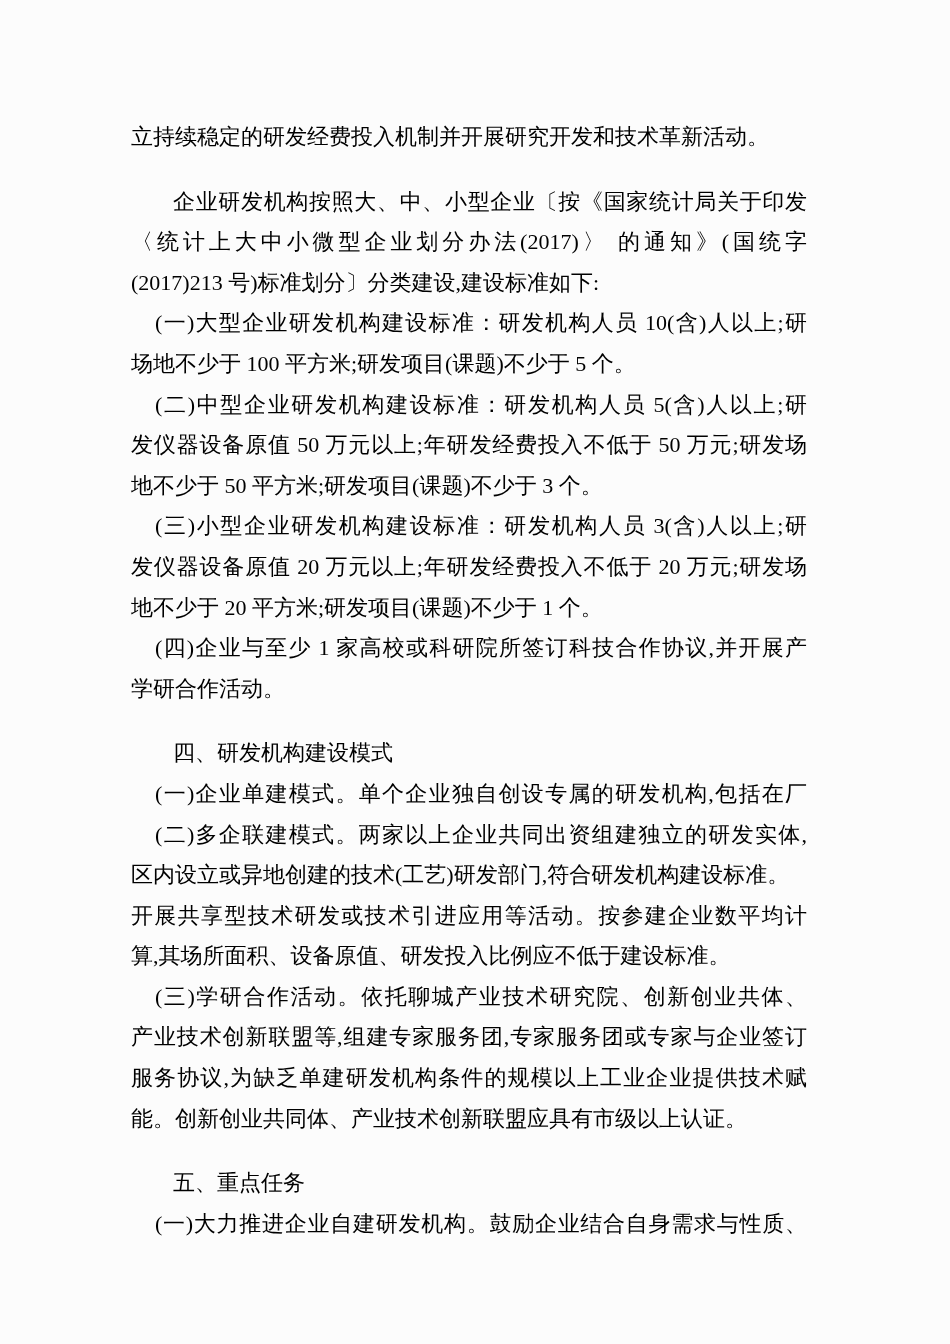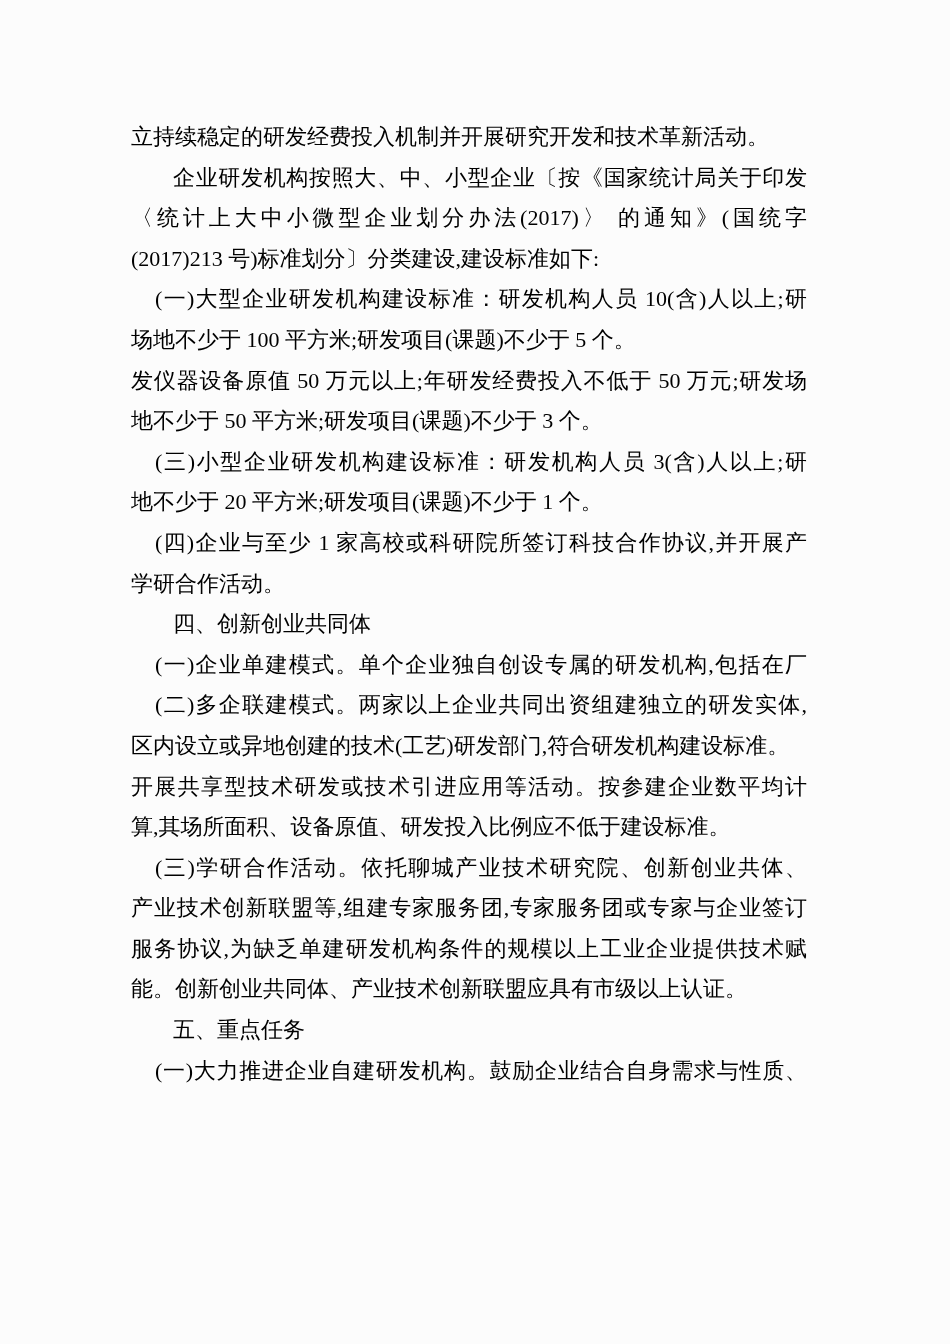--- a/index.html
+++ b/index.html
@@ -40,44 +40,47 @@
   
   .fill {
     white-space: normal;
     text-align: justify;
     text-align-last: justify;
     text-justify: inter-character;
   }
   
   .ind {
     text-indent: 42px;
+    margin-top: 24px;
   }
   
   .indp {
     text-indent: 24px;
   }
 </style>
 </head>
 <body>
 
 <div class="page">
   <div class="doc">
     <div class="ln">立持续稳定的研发经费投入机制并开展研究开发和技术革新活动。</div>
     <div class="ln ind fill">企业研发机构按照大、中、小型企业〔按《国家统计局关于印发</div>
     <div class="ln fill">〈统计上大中小微型企业划分办法(2017)〉 的通知》(国统字</div>
     <div class="ln">(2017)213 号)标准划分〕分类建设,建设标准如下:</div>
     <div class="ln indp fill">(一)大型企业研发机构建设标准：研发机构人员 10(含)人以上;研</div>
     <div class="ln">场地不少于 100 平方米;研发项目(课题)不少于 5 个。</div>
+    <div class="ln indp fill">(二)中型企业研发机构建设标准：研发机构人员 5(含)人以上;研</div>
     <div class="ln fill">发仪器设备原值 50 万元以上;年研发经费投入不低于 50 万元;研发场</div>
     <div class="ln">地不少于 50 平方米;研发项目(课题)不少于 3 个。</div>
     <div class="ln indp fill">(三)小型企业研发机构建设标准：研发机构人员 3(含)人以上;研</div>
+    <div class="ln fill">发仪器设备原值 20 万元以上;年研发经费投入不低于 20 万元;研发场</div>
     <div class="ln">地不少于 20 平方米;研发项目(课题)不少于 1 个。</div>
     <div class="ln indp fill">(四)企业与至少 1 家高校或科研院所签订科技合作协议,并开展产</div>
     <div class="ln">学研合作活动。</div>
-    <div class="ln ind">四、创新创业共同体</div>
+    <div class="ln ind">四、研发机构建设模式</div>
     <div class="ln indp fill">(一)企业单建模式。单个企业独自创设专属的研发机构,包括在厂</div>
     <div class="ln indp fill">(二)多企联建模式。两家以上企业共同出资组建独立的研发实体,</div>
     <div class="ln">区内设立或异地创建的技术(工艺)研发部门,符合研发机构建设标准。</div>
     <div class="ln fill">开展共享型技术研发或技术引进应用等活动。按参建企业数平均计</div>
     <div class="ln">算,其场所面积、设备原值、研发投入比例应不低于建设标准。</div>
     <div class="ln indp fill">(三)学研合作活动。依托聊城产业技术研究院、创新创业共体、</div>
     <div class="ln fill">产业技术创新联盟等,组建专家服务团,专家服务团或专家与企业签订</div>
     <div class="ln fill">服务协议,为缺乏单建研发机构条件的规模以上工业企业提供技术赋</div>
     <div class="ln">能。创新创业共同体、产业技术创新联盟应具有市级以上认证。</div>
     <div class="ln ind">五、重点任务</div>

